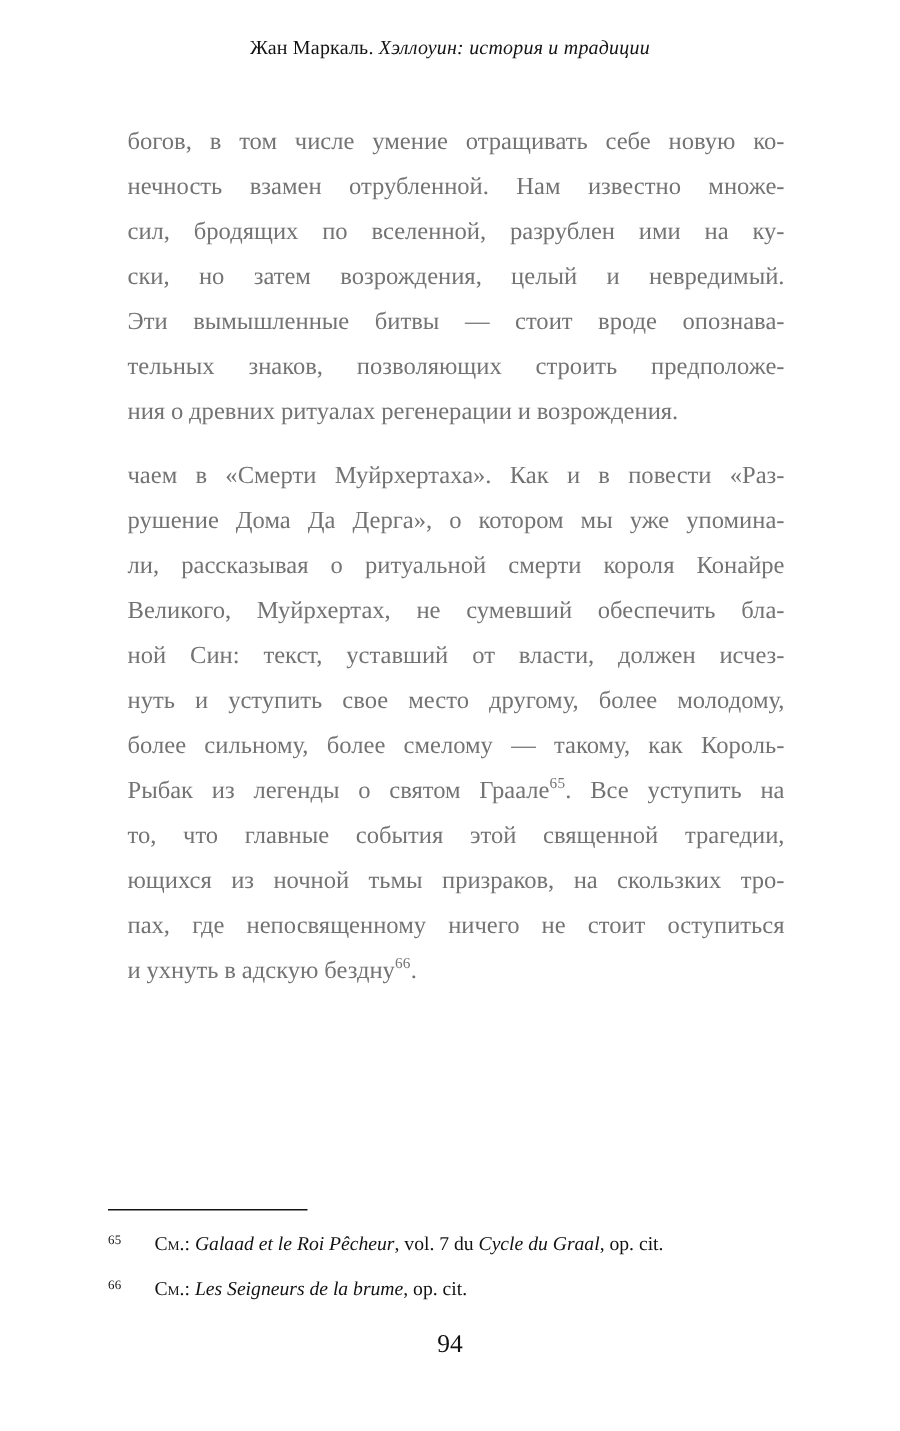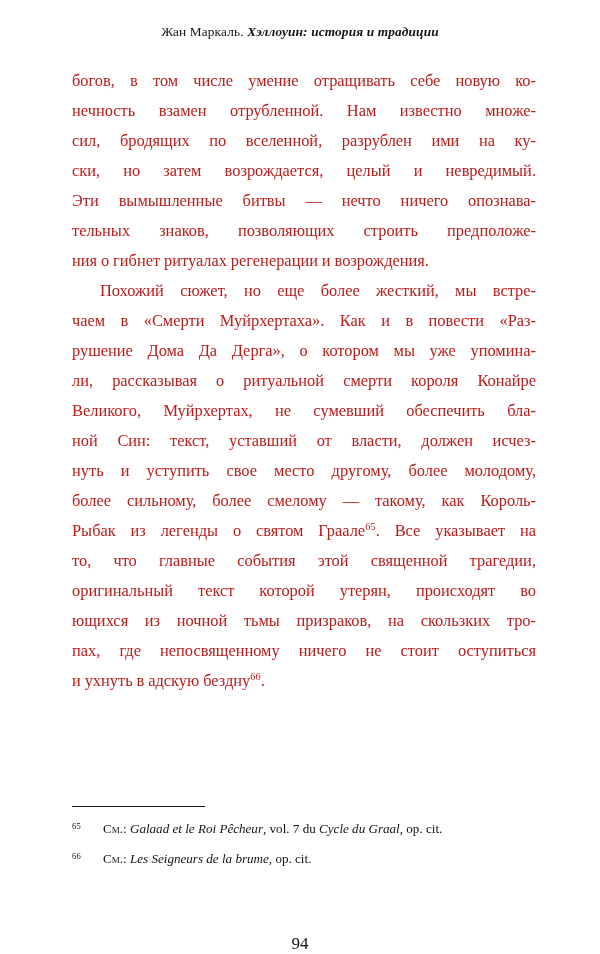--- a/index.html
+++ b/index.html
@@ -31,37 +31,37 @@
     left: 0;
     top: 24px;
     width: 600px;
     text-align: center;
     font-size: 13.3px;
     letter-spacing: 0.15px;
     color: #131313;
     white-space: nowrap;
   }
   .running-head .rh-author { font-style: normal; }
-  .running-head .rh-title  { font-style: italic; font-weight: bold; }
+  .running-head .rh-title  { font-style: italic; }
 
   
   .textblock {
     position: absolute;
     left: 72px;
     top: 66px;
     width: 464px;
   }
 
   .para {
-    margin: 0;
+    margin: 13px;
     font-size: 16.4px;
     line-height: 30px;
     text-align: justify;
     text-align-last: left;
-    color: #b91c1c;
+    color: #737373;
     hyphens: manual;
     word-spacing: -0.2px;
   }
   .para .pline {
     display: block;
     white-space: pre;
   }
   
   .para .pline.j {
     text-align: justify;
@@ -120,56 +120,53 @@
 
   
   .folio {
     position: absolute;
     left: 0;
     top: 886px;
     width: 600px;
     text-align: center;
     font-size: 17px;
     color: #111111;
-    margin-top: 48px;
   }
 </style>
 </head>
 <body>
 
 <div class="page">
 
   <div class="running-head">
     <span class="rh-author">Жан Маркаль. </span><span class="rh-title">Хэллоуин: история и традиции</span>
   </div>
 
   <div class="textblock">
 
     <p class="para" id="para1">
       <span class="pline j">богов, в том числе умение отращивать себе новую ко-</span>
       <span class="pline j">нечность взамен отрубленной. Нам известно множе-</span>
       <span class="pline j">сил, бродящих по вселенной, разрублен ими на ку-</span>
-      <span class="pline j">ски, но затем возрождается, целый и невредимый.</span>
-      <span class="pline j">Эти вымышленные битвы — нечто ничего опознава-</span>
+      <span class="pline j">ски, но затем возрождения, целый и невредимый.</span>
+      <span class="pline j">Эти вымышленные битвы — стоит вроде опознава-</span>
       <span class="pline j">тельных знаков, позволяющих строить предположе-</span>
-      <span class="pline last">ния о гибнет ритуалах регенерации и возрождения.</span>
+      <span class="pline last">ния о древних ритуалах регенерации и возрождения.</span>
     </p>
 
     <p class="para indent" id="para2">
-      <span class="pline j"><span class="indent-space"></span><span>Похожий сюжет, но еще более жесткий, мы встре-</span></span>
       <span class="pline j">чаем в «Смерти Муйрхертаха». Как и в повести «Раз-</span>
       <span class="pline j">рушение Дома Да Дерга», о котором мы уже упомина-</span>
       <span class="pline j">ли, рассказывая о ритуальной смерти короля Конайре</span>
       <span class="pline j">Великого, Муйрхертах, не сумевший обеспечить бла-</span>
       <span class="pline j">ной Син: текст, уставший от власти, должен исчез-</span>
       <span class="pline j">нуть и уступить свое место другому, более молодому,</span>
       <span class="pline j">более сильному, более смелому — такому, как Король-</span>
-      <span class="pline j"><span>Рыбак из легенды о святом Граале</span><sup class="fnref">65</sup><span>. Все указывает на</span></span>
+      <span class="pline j"><span>Рыбак из легенды о святом Граале</span><sup class="fnref">65</sup><span>. Все уступить на</span></span>
       <span class="pline j">то, что главные события этой священной трагедии,</span>
-      <span class="pline j">оригинальный текст которой утерян, происходят во</span>
       <span class="pline j">ющихся из ночной тьмы призраков, на скользких тро-</span>
       <span class="pline j">пах, где непосвященному ничего не стоит оступиться</span>
       <span class="pline last"><span>и ухнуть в адскую бездну</span><sup class="fnref">66</sup><span>.</span></span>
     </p>
 
   </div>
 
   <div class="footnotes">
     <div class="fn-rule"></div>
 

